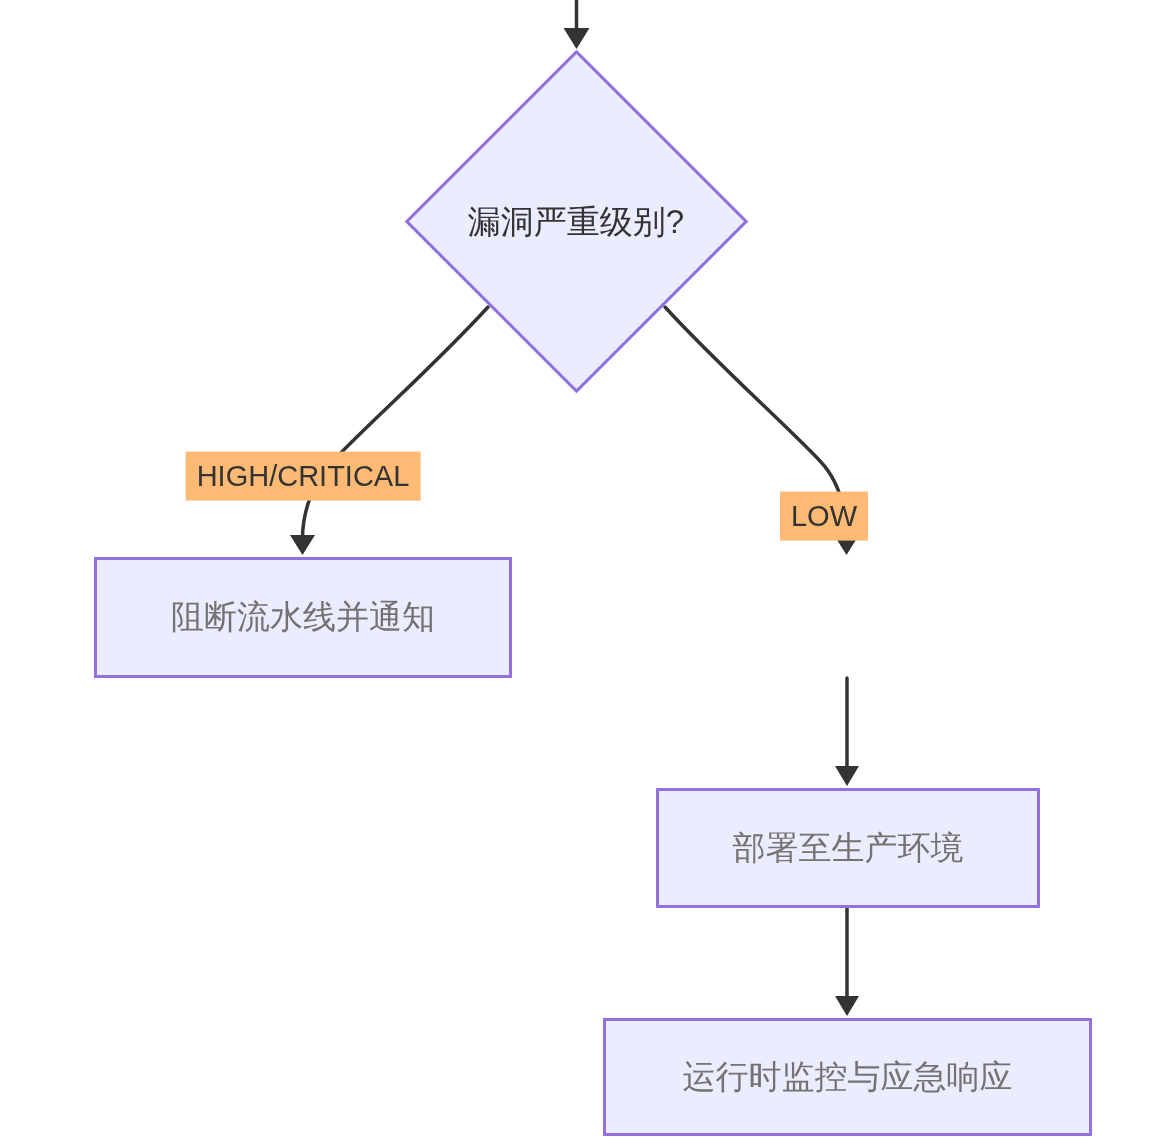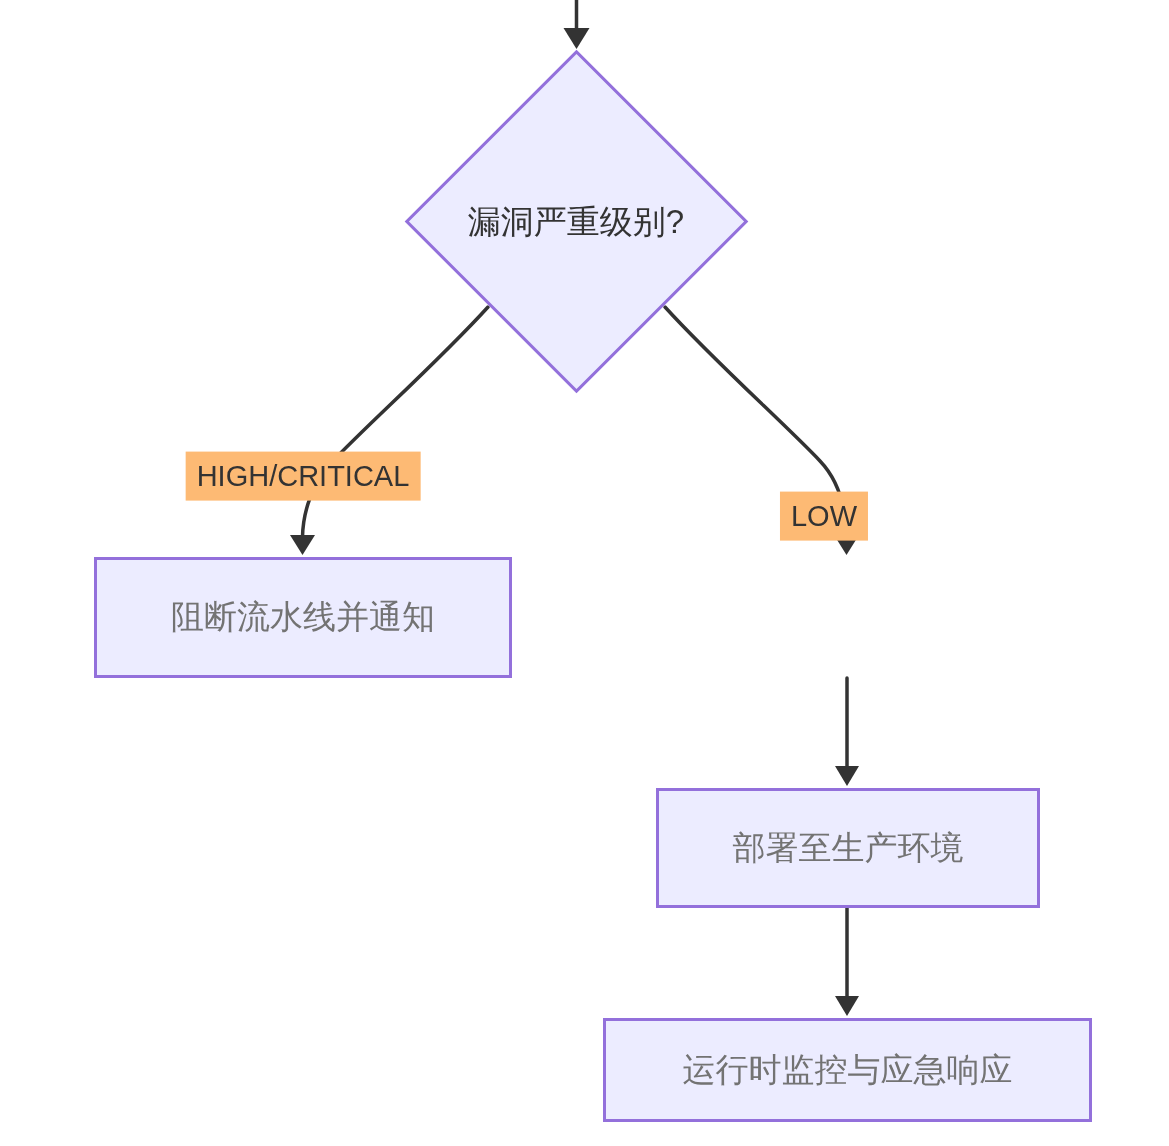--- a/index.html
+++ b/index.html
@@ -43,21 +43,21 @@
     color: #737373;
     display: flex;
     align-items: center;
     justify-content: center;
     font-size: 33px;
     text-align: center;
   }
   .node.rect-block   { left: 94px;  top: 557px; width: 418px; height: 121px; }
   .node.rect-record  { left: 621px; top: 557px; width: 452px; height: 121px; }
   .node.rect-deploy  { left: 656px; top: 788px; width: 384px; height: 120px; }
-  .node.rect-monitor { left: 603px; top: 1018px; width: 489px; height: 104px; }
+  .node.rect-monitor { left: 603px; top: 1018px; width: 489px; height: 118px; }
 
   .diamond-wrap {
     position: absolute;
     left: 455px;
     top: 100px;
     width: 243px;
     height: 243px;
     z-index: 1;
   }
   .diamond-shape {

